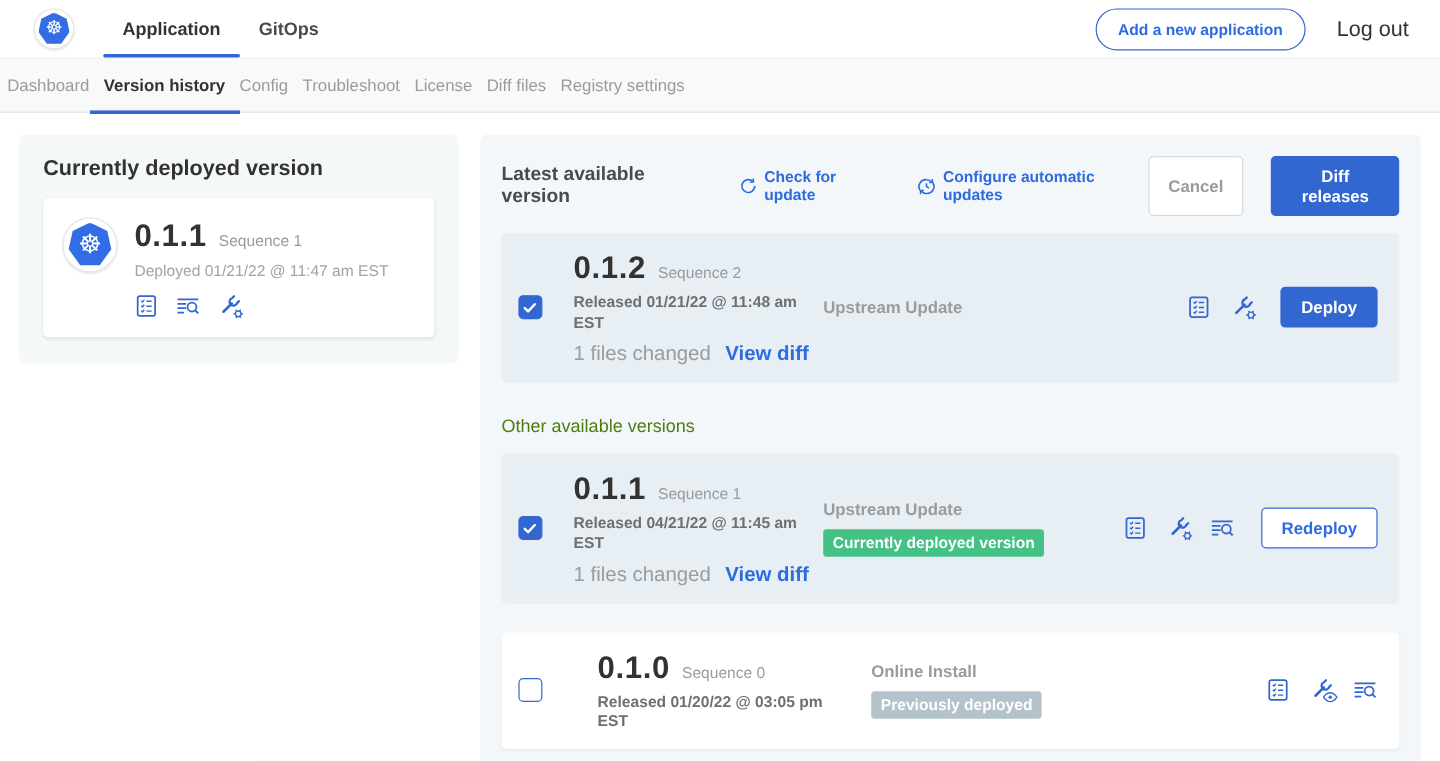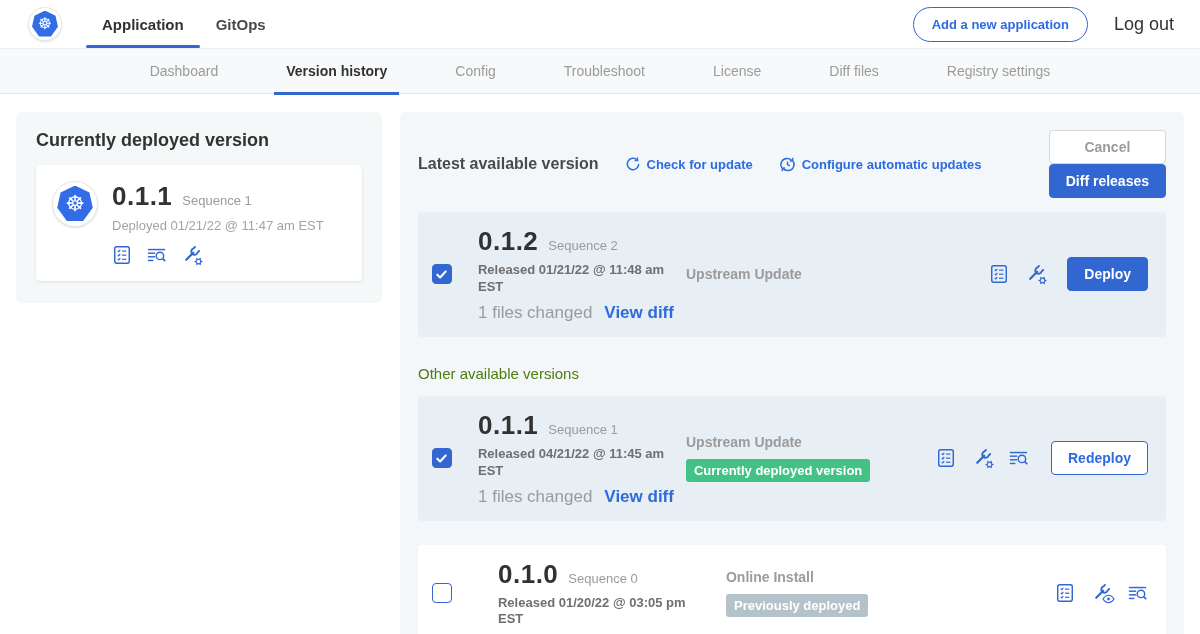--- a/index.html
+++ b/index.html
@@ -22,21 +22,21 @@
         color:#4a4a4a; cursor:pointer; }
   .hdr-tab.active{ color:#323232; }
   .hdr-tab.active::after{ content:""; position:absolute; left:0; right:0; bottom:0; height:3px; background:#3266d1; border-radius:2px; }
   .hdr-right{ margin-left:auto; display:flex; align-items:center; gap:26px; }
   .pill-btn{ border:1px solid #3266d1; color:#2d6be0; background:#fff; font-weight:bold; font-size:13px;
         padding:9px 18px; border-radius:20px; cursor:pointer; font-family:inherit; }
   .logout{ font-size:18px; color:#323232; cursor:pointer; }
 
   
   .subnav{ height:46px; background:#f7f9fa; border-top:1px solid #eceff1; border-bottom:1px solid #e2e6e8;
-        display:flex; align-items:center; justify-content:center; gap:56px; }
+        display:flex; align-items:center; }
   .subnav-item{ position:relative; height:46px; display:flex; align-items:center; padding:0 6px;
         color:#9b9b9b; font-size:14px; cursor:pointer; }
   .subnav-item.active{ color:#323232; font-weight:bold; }
   .subnav-item.active::after{ content:""; position:absolute; left:-6px; right:-6px; bottom:-1px; height:3px; background:#3266d1; }
 
   
   .main{ display:flex; align-items:flex-start; gap:18px; padding:18px 16px; }
   .panel{ border-radius:6px; background:#f4f7f9; }
 
   
@@ -54,21 +54,21 @@
   .icon-row{ margin-top:12px; display:flex; align-items:center; gap:14px; color:#3266d1; }
   .ic-wrap{ position:relative; display:inline-flex; color:#3266d1; cursor:pointer; }
   .ic-wrap .sub{ position:absolute; right:-3px; bottom:-2px; }
 
   
   .avail-panel{ flex:1; min-height:505px; padding:18px 18px 20px; }
   .avail-head{ display:flex; align-items:center; }
   .avail-title{ font-size:16px; font-weight:bold; color:#4a4a4a; }
   .head-link{ display:flex; align-items:center; gap:6px; margin-left:26px; color:#2d6be0;
         font-size:13px; font-weight:bold; cursor:pointer; }
-  .head-actions{ margin-left:auto; display:flex; gap:0;flex-direction:column; }
+  .head-actions{ margin-left:auto; display:flex; gap:23px; }
   .btn{ font-family:inherit; font-size:14px; font-weight:bold; border-radius:4px; padding:8px 16px; cursor:pointer; }
   .btn-muted{ background:#fff; border:1px solid #d6d9db; color:#9b9b9b; }
   .btn-primary{ background:#3266d1; border:1px solid #3266d1; color:#fff; }
   .btn-secondary{ background:#fff; border:1px solid #3266d1; color:#2d6be0; }
 
   .vrow{ display:flex; align-items:center; border-radius:4px; padding:14px 18px 14px 14px; margin-top:14px; }
   .vrow.selected{ background:#e7eef4; }
   .vrow.plain{ background:#fff; box-shadow:0 1px 2px rgba(0,0,0,.04);gap:20px; }
   .checkbox{ width:20px; height:20px; border-radius:4px; border:1px solid #3266d1; background:#fff;
         display:flex; align-items:center; justify-content:center; cursor:pointer; flex:none; }

